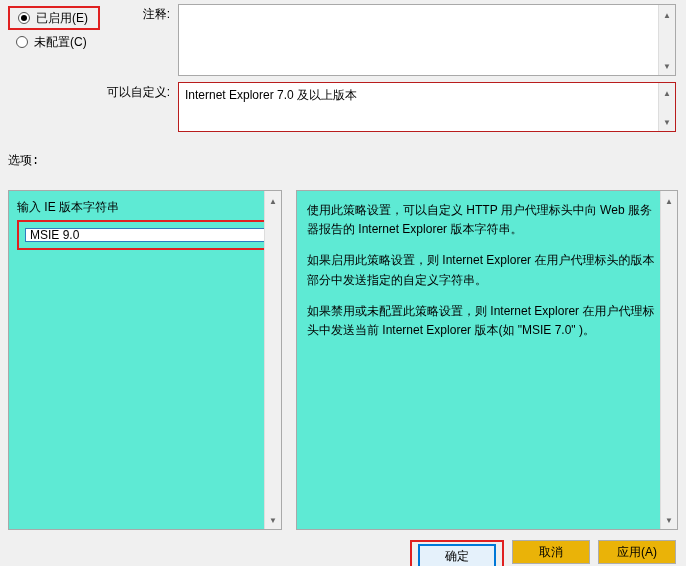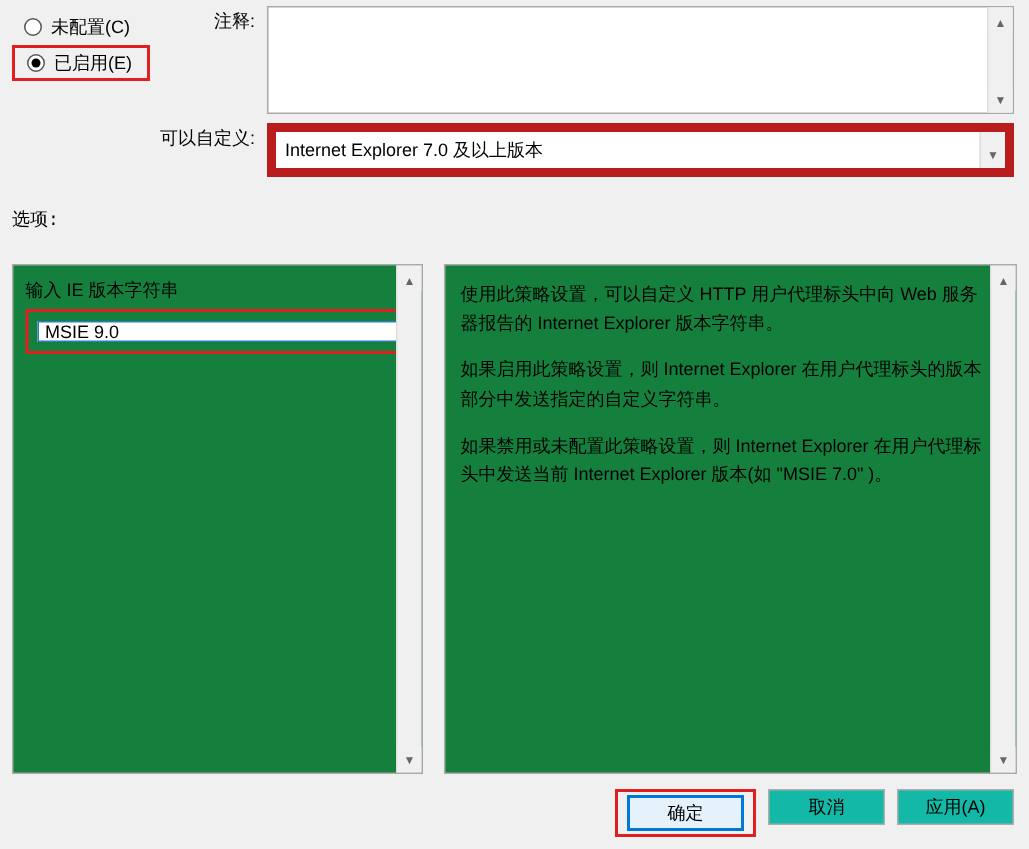--- a/index.html
+++ b/index.html
@@ -78,23 +78,23 @@
     position: absolute; left: 0; right: 0;
     height: 17px;
     background: #f0f0f0;
     display: flex; align-items: center; justify-content: center;
     font-size: 8px; color: #666;
   }
   .sb .sb-btn.top { top: 0; }
   .sb .sb-btn.bot { bottom: 0; }
   .platform-box {
     flex: 1;
-    height: 36px;
-    background: #fff;
-    border: 6px solid #b91c1c;
+    height: 50px;
+    background: #fff;
+    border: 1px solid #b91c1c;
     margin-right: 2px;
     padding: 4px 6px;
     position: relative;
   }
   .platform-box .sb {
     position: absolute; right: 0; top: 0; bottom: 0;
     width: 17px;
     background: #f0f0f0;
     border-left: 1px solid #ddd;
   }
@@ -106,21 +106,21 @@
   }
   .opt-lbl { width: 288px; }
   .help-lbl { flex: 1; }
 
   .panels {
     display: flex;
     padding: 0 8px;
     gap: 14px;
   }
   .panel {
-    background: #15803d;
+    background: #5eead4;
     border: 1px solid #a9a9a9;
     height: 340px;
     position: relative;
   }
   .panel.options { width: 274px; }
   .panel.help { flex: 1; }
   .panel .sb {
     position: absolute; right: 0; top: 0; bottom: 0;
     width: 17px;
     background: #f0f0f0;
@@ -153,21 +153,21 @@
 
   .button-bar {
     display: flex;
     justify-content: flex-end;
     padding: 10px 10px 0 10px;
     gap: 8px;
   }
   .btn {
     width: 78px;
     height: 24px;
-    background: #14b8a6;
+    background: #eab308;
     border: 1px solid #adadad;
     font-family: inherit;
     font-size: 12px;
     cursor: pointer;
     display: inline-flex;
     align-items: center;
     justify-content: center;
   }
   .btn.default {
     border: 2px solid #0078d7;
@@ -175,27 +175,27 @@
   }
   .ok-wrap {
     padding: 2px 6px;
   }
 </style>
 </head>
 <body>
 
 <div class="top">
   <div class="radio-col">
+    <div class="radio-row highlight-red">
+      <span class="radio-circle selected"></span>
+      <span>已启用(E)</span>
+    </div>
     <div class="radio-row">
       <span class="radio-circle"></span>
       <span>未配置(C)</span>
-    </div>
-    <div class="radio-row highlight-red">
-      <span class="radio-circle selected"></span>
-      <span>已启用(E)</span>
     </div>
   </div>
 
   <div class="right-top">
     <div class="row-lbl">
       <div class="lbl">注释:</div>
       <div class="comment-box">
         <div class="sb">
           <div class="sb-btn top">▲</div>
           <div class="sb-btn bot">▼</div>

